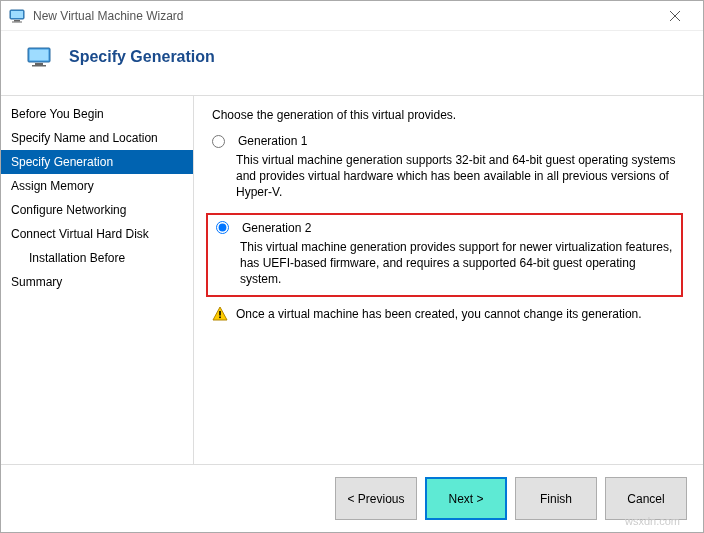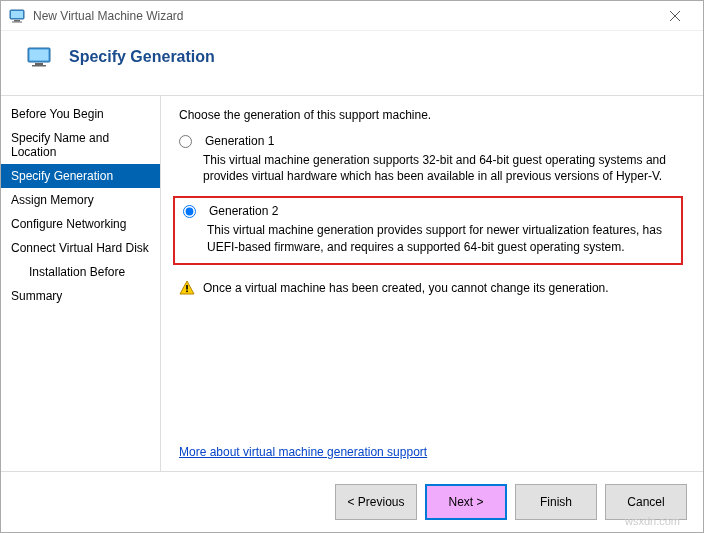--- a/index.html
+++ b/index.html
@@ -6,37 +6,37 @@
 body { font-family: "Segoe UI", Tahoma, sans-serif; font-size: 12px; color: #000; background: #fff; }
 .window { width: 704px; height: 533px; border: 1px solid #aaa; display: flex; flex-direction: column; }
 .titlebar { height: 30px; display: flex; align-items: center; padding: 8px 8px; border-bottom: 1px solid #eee; }
 .titlebar .app-icon { width: 16px; height: 16px; margin-right: 8px; }
 .titlebar .title { flex: 1; color: #555; }
 .titlebar .close { width: 40px; height: 28px; display: flex; align-items: center; justify-content: center; color: #555; font-size: 14px; cursor: pointer; }
 .header { padding: 16px 20px 28px 26px; display: flex; align-items: center; gap: 18px; }
 .header .big-icon { width: 24px; height: 20px; }
 .header .hdr-title { font-size: 16px; color: #1a4b8c; font-weight: 600; }
 .body { flex: 1; display: flex; border-top: 1px solid #ddd; }
-.sidebar { width: 160px; border-right: 1px solid #ddd; padding-top: 6px; }
+.sidebar { width: 193px; border-right: 1px solid #ddd; padding-top: 6px; }
 .step { padding: 5px 10px; cursor: pointer; color: #000; font-size: 12px; }
 .step.active { background: #0063b1; color: #fff; }
 .step.sub { padding-left: 28px; }
 .main { flex: 1; padding: 10px 16px 0 18px; display: flex; flex-direction: column; }
 .intro { margin: 2px 0 12px 0; }
 .radio-row { display: flex; align-items: center; gap: 13px; margin-bottom: 4px; }
 .radio-row input { margin: 0; }
 .radio-desc { margin: 0 0 12px 24px; color: #000; line-height: 1.35; }
 .gen2-box { border: 2px solid #d22; padding: 6px 8px 8px 8px; margin: 0 4px 3px -6px; }
-.warn-row { display: flex; align-items: center; gap: 8px; margin-top: 12px; }
+.warn-row { display: flex; align-items: center; gap: 8px; margin-top: 6px; }
 .warn-icon { width: 16px; height: 16px; flex-shrink: 0; }
 .link-row { margin-top: auto; margin-bottom: 12px; }
 .link-row a { color: #0645c8; font-size: 12px; }
 .footer { border-top: 1px solid #ddd; padding: 12px 16px; display: flex; justify-content: flex-end; gap: 8px; }
-.btn { min-width: 82px; height: 36px; border: 1px solid #adadad; background: #e1e1e1; font-size: 12px; cursor: pointer; }
-.btn.primary { border: 2px solid #0078d7; background: #f0abfc; }
+.btn { min-width: 82px; height: 43px; border: 1px solid #adadad; background: #e1e1e1; font-size: 12px; cursor: pointer; }
+.btn.primary { border: 2px solid #0078d7; background: #5eead4; }
 .monitor-svg { display: block; }
 </style>
 </head>
 <body>
 
 <div class="window">
 
   <div class="titlebar">
     <span class="app-icon">
       <svg class="monitor-svg" viewBox="0 0 16 16">
@@ -74,21 +74,21 @@
       <div class="step">Specify Name and Location</div>
       <div class="step active">Specify Generation</div>
       <div class="step">Assign Memory</div>
       <div class="step">Configure Networking</div>
       <div class="step">Connect Virtual Hard Disk</div>
       <div class="step sub">Installation Before</div>
       <div class="step">Summary</div>
     </div>
 
     <div class="main">
-      <div class="intro">Choose the generation of this support machine.</div>
+      <div class="intro">Choose the generation of this virtual provides.</div>
 
       <label class="radio-row">
         <input type="radio" name="gen" style="">
         <span>Generation 1</span>
       </label>
       <div class="radio-desc">This virtual machine generation supports 32-bit and 64-bit guest operating systems and provides virtual hardware which has been available in all previous versions of Hyper-V.</div>
 
       <div class="gen2-box">
         <label class="radio-row">
           <input type="radio" name="gen" checked="" style="">
@@ -101,23 +101,20 @@
         <span class="warn-icon">
           <svg viewBox="0 0 16 16">
               <polygon points="8,1 15,14 1,14" fill="#ffcc00" stroke="#b38600"></polygon>
               <rect x="7.2" y="5" width="1.6" height="4.5" fill="#000"></rect>
               <rect x="7.2" y="10.5" width="1.6" height="1.6" fill="#000"></rect>
             </svg>
         </span>
         <span>Once a virtual machine has been created, you cannot change its generation.</span>
       </div>
 
-      <div class="link-row">
-        <a href="#">More about virtual machine generation support</a>
-      </div>
     </div>
 
   </div>
 
   <div class="footer">
     <button class="btn">&lt; Previous</button>
     <button class="btn primary">Next &gt;</button>
     <button class="btn">Finish</button>
     <button class="btn">Cancel</button>
   </div>

